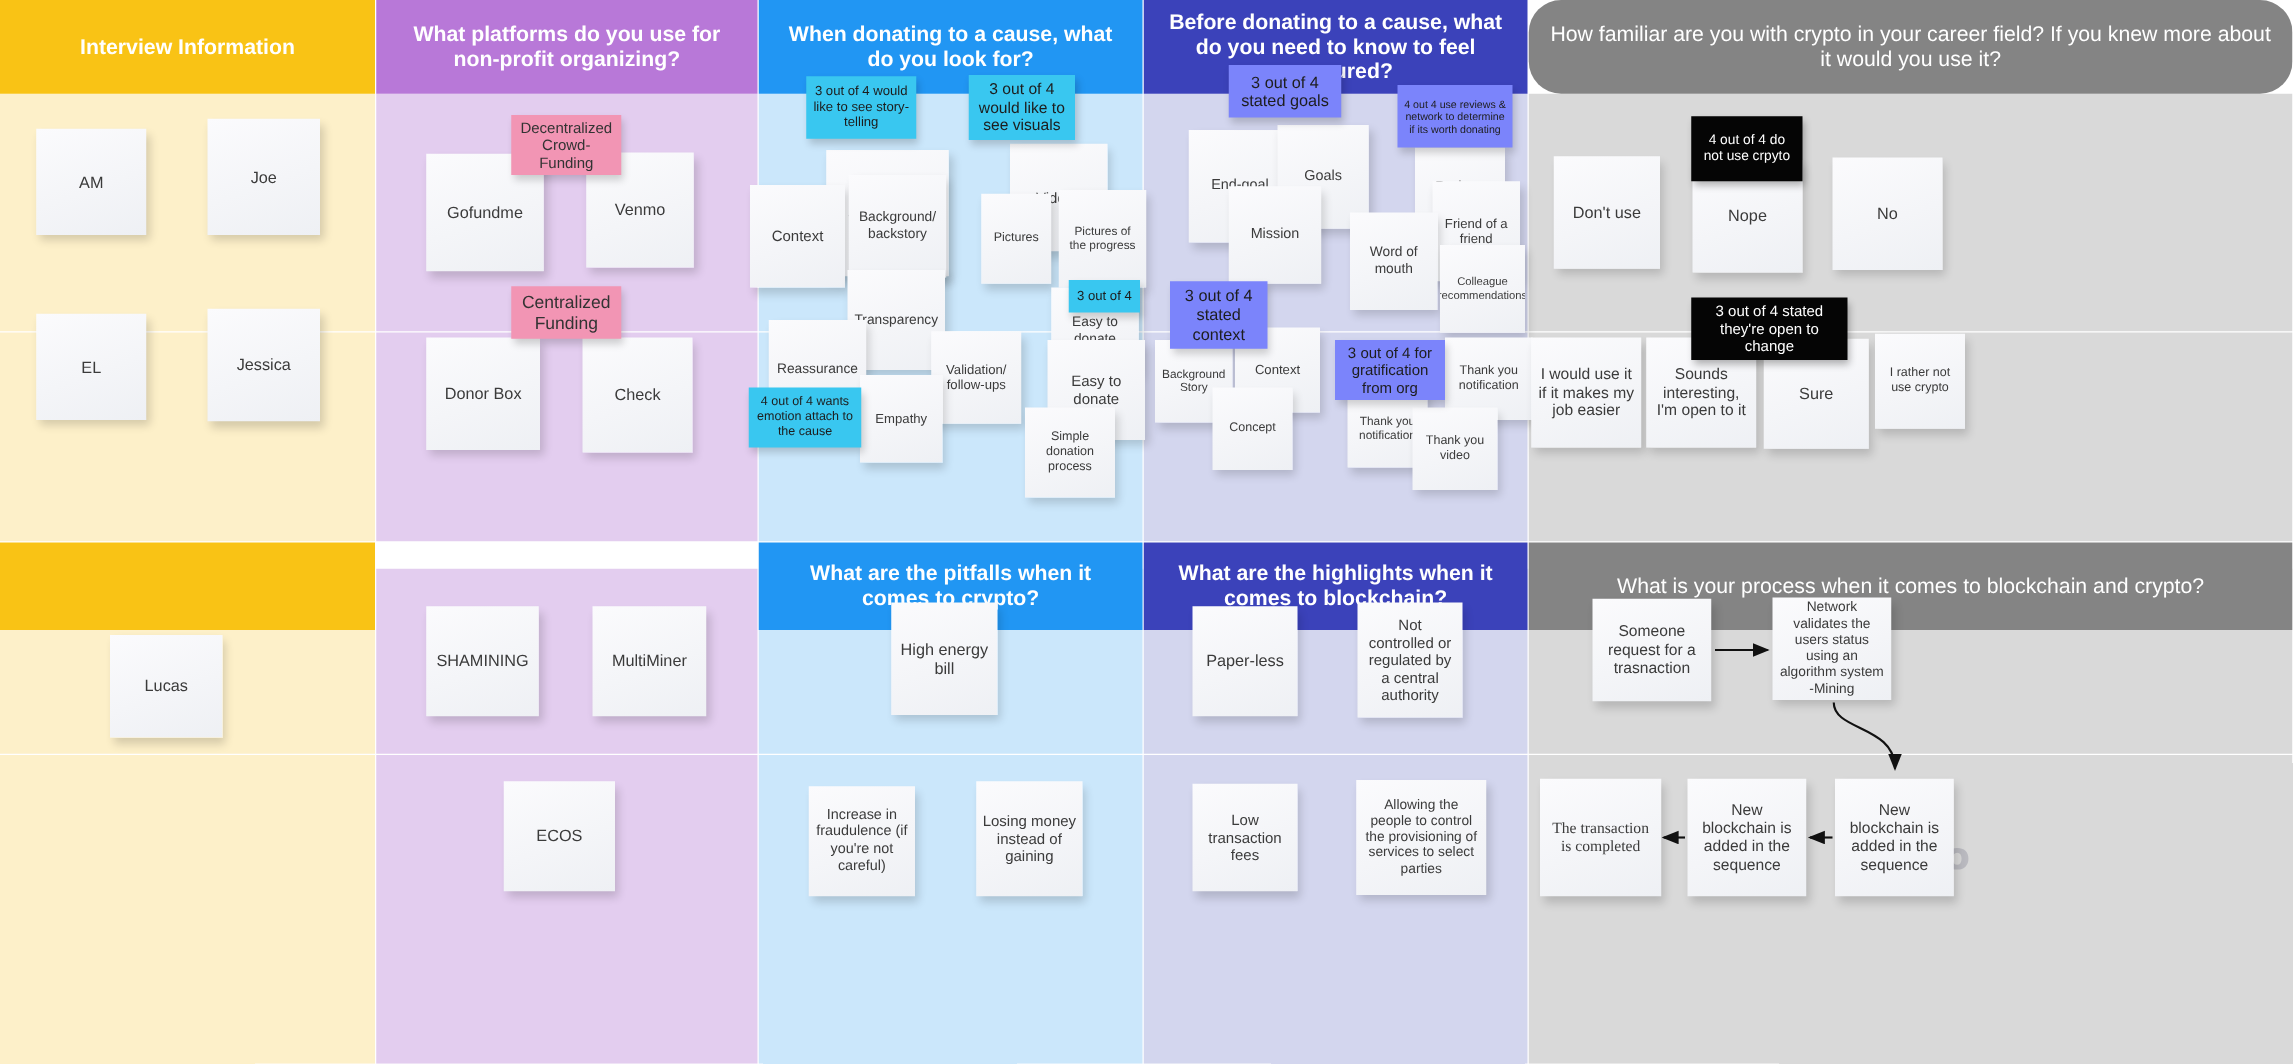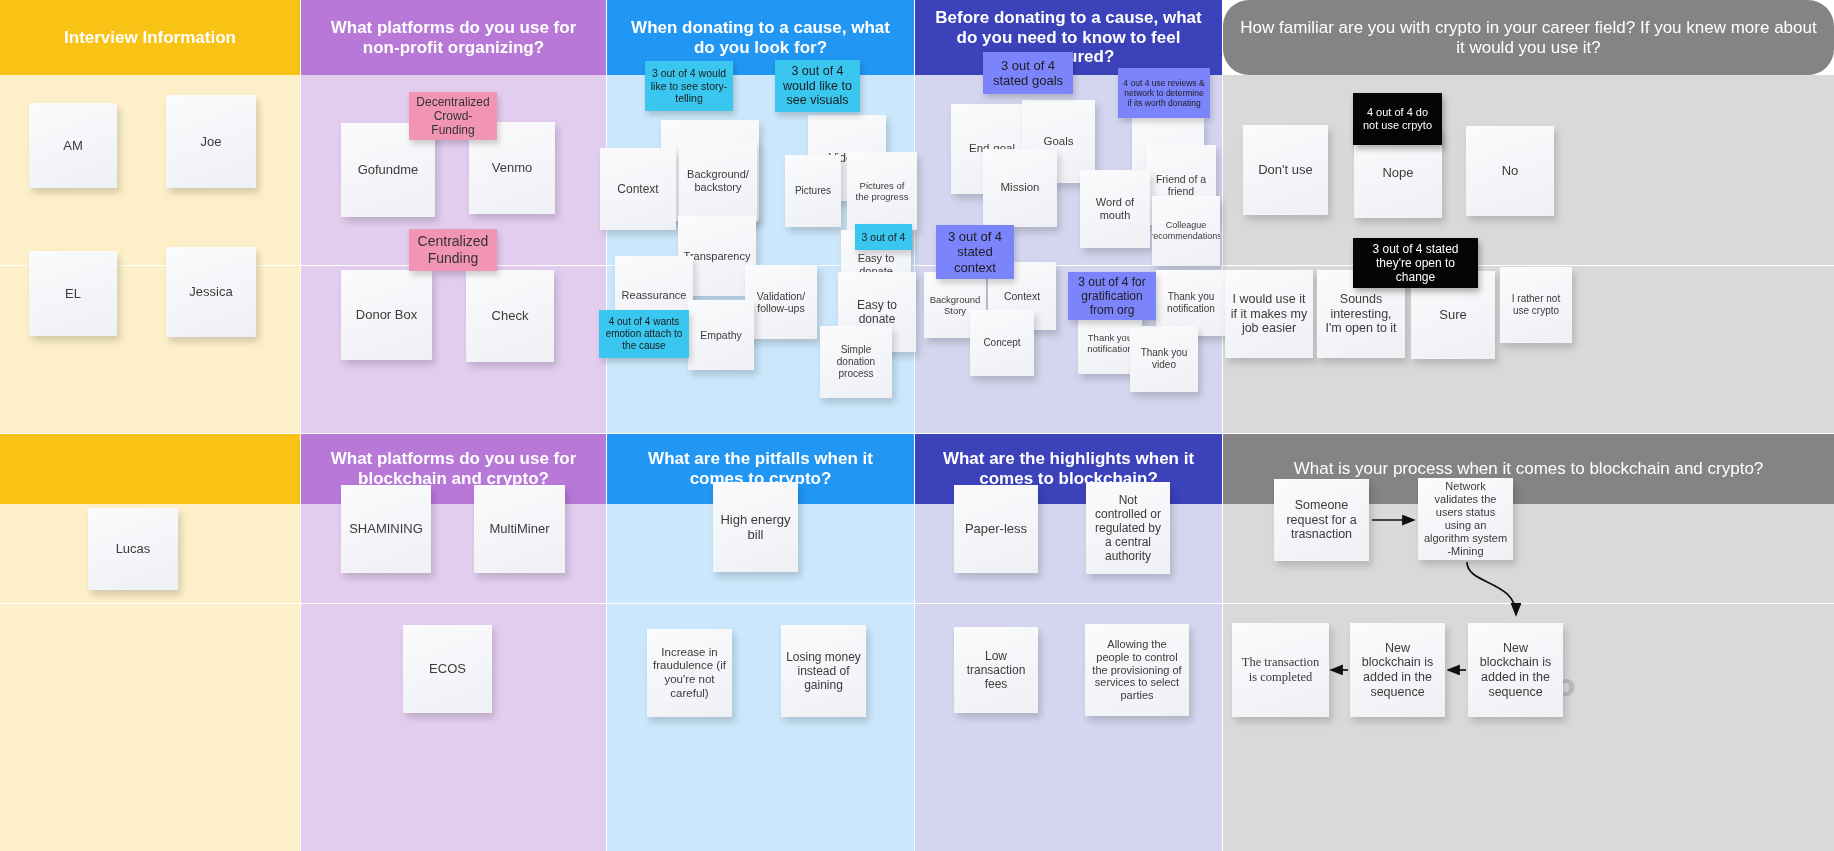--- a/index.html
+++ b/index.html
@@ -136,23 +136,20 @@
   </div>
   <div class="hdr hdr-bold" style="left:915px;top:0;width:307px;height:75px;background:#3b42ba;">
     <span>Before donating to a cause, what do you need to know to feel reassured?</span>
   </div>
   <div class="hdr hdr-reg" style="left:1223px;top:0;width:611px;height:75px;background:#848484;border-radius:26px;">
     <span>How familiar are you with crypto in your career field? If you knew more about it would you use it?</span>
   </div>
 
   <div class="hdr hdr-bold" style="left:0;top:434px;width:300px;height:70px;background:#f9c315;">
     <span></span>
-  </div>
-  <div class="hdr hdr-bold" style="left:301px;top:434px;width:305px;height:70px;background:#b878d8;">
-    <span>What platforms do you use for blockchain and crypto?</span>
   </div>
   <div class="hdr hdr-bold" style="left:607px;top:434px;width:307px;height:70px;background:#2196f3;">
     <span>What are the pitfalls when it comes to crypto?</span>
   </div>
   <div class="hdr hdr-bold" style="left:915px;top:434px;width:307px;height:70px;background:#3b42ba;">
     <span>What are the highlights when it comes to blockchain?</span>
   </div>
   <div class="hdr hdr-reg" style="left:1223px;top:434px;width:611px;height:70px;background:#848484;">
     <span>What is your process when it comes to blockchain and crypto?</span>
   </div>

